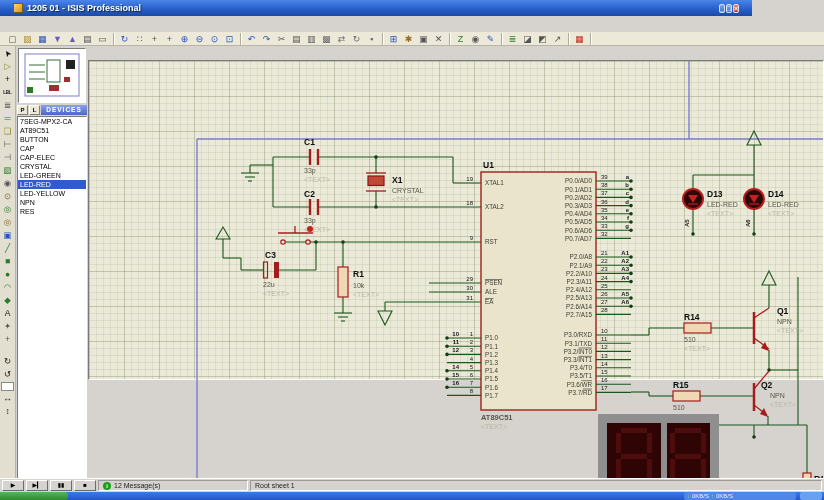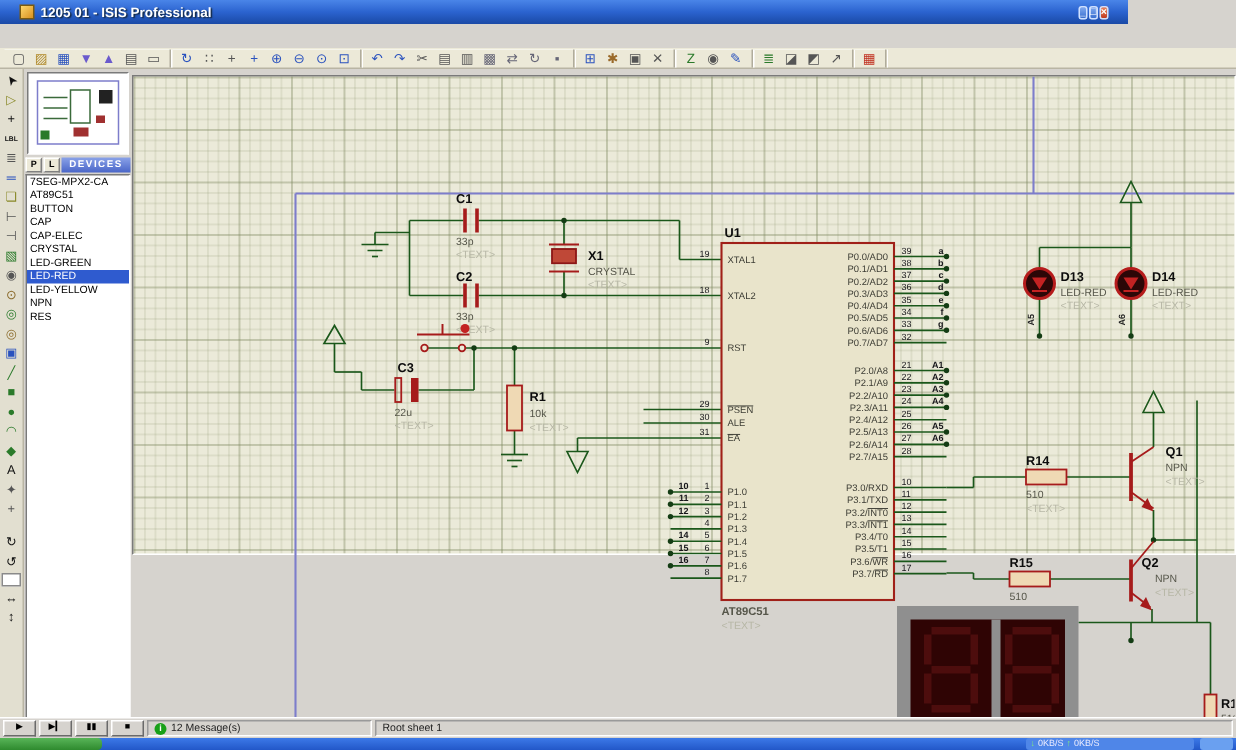--- a/index.html
+++ b/index.html
@@ -45,21 +45,21 @@
   .pl-btn{width:11px;height:10px;background:#ece9d8;border:1px solid;border-color:#fff #808080 #808080 #fff;
     font-size:6px;line-height:8px;text-align:center;font-weight:bold}
   .dev-header{flex:1;background:linear-gradient(#8aa2e8,#4a66c8);color:#fff;font-size:6.5px;line-height:10px;
     text-align:center;letter-spacing:1px;font-weight:bold}
   .dev-list{position:absolute;left:1px;top:70px;width:70px;height:372px;background:#fff;
     border:1px solid;border-color:#7a7a7a #fff #fff #7a7a7a;overflow:hidden;font-size:7px;color:#000}
   .dev-item{height:9px;line-height:9px;padding-left:2px;white-space:nowrap}
   .dev-item.selected{background:#2f5bcf;color:#fff}
 
   
-  .canvas{position:absolute;left:88px;top:50px;width:736px;height:320px;
+  .canvas{position:absolute;left:88px;top:60px;width:736px;height:320px;
     border:1px solid;border-color:#7a7a7a #fff #fff #7a7a7a;
     background-color:#ebead9;
     background-image:
       linear-gradient(rgba(125,135,95,0.28) 1px,transparent 1px),
       linear-gradient(90deg,rgba(125,135,95,0.28) 1px,transparent 1px),
       linear-gradient(rgba(140,150,110,0.16) 1px,transparent 1px),
       linear-gradient(90deg,rgba(140,150,110,0.16) 1px,transparent 1px);
     background-size:35px 35px,35px 35px,7px 7px,7px 7px}
   #schematic{position:absolute;left:0;top:0;width:734px;height:430px}
 

